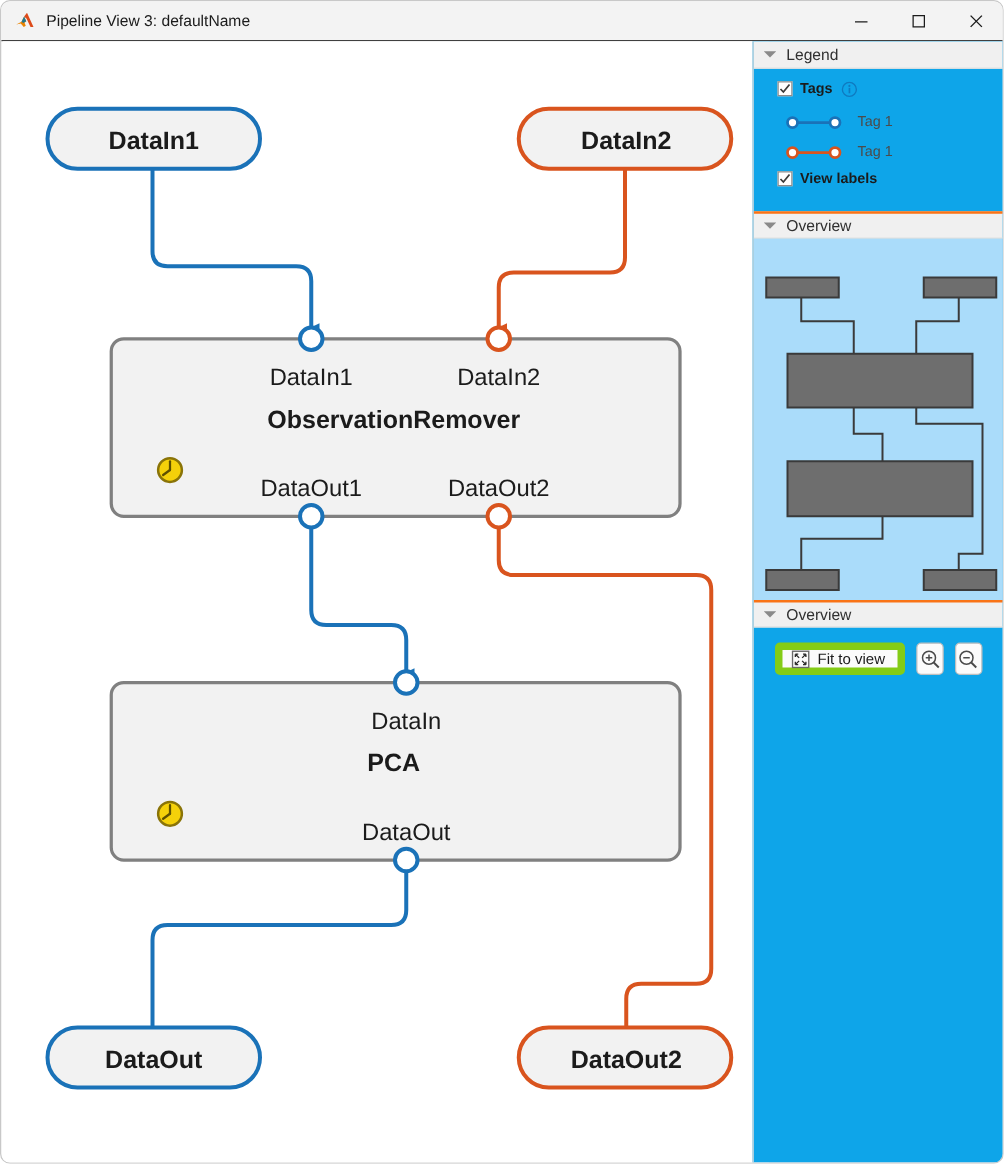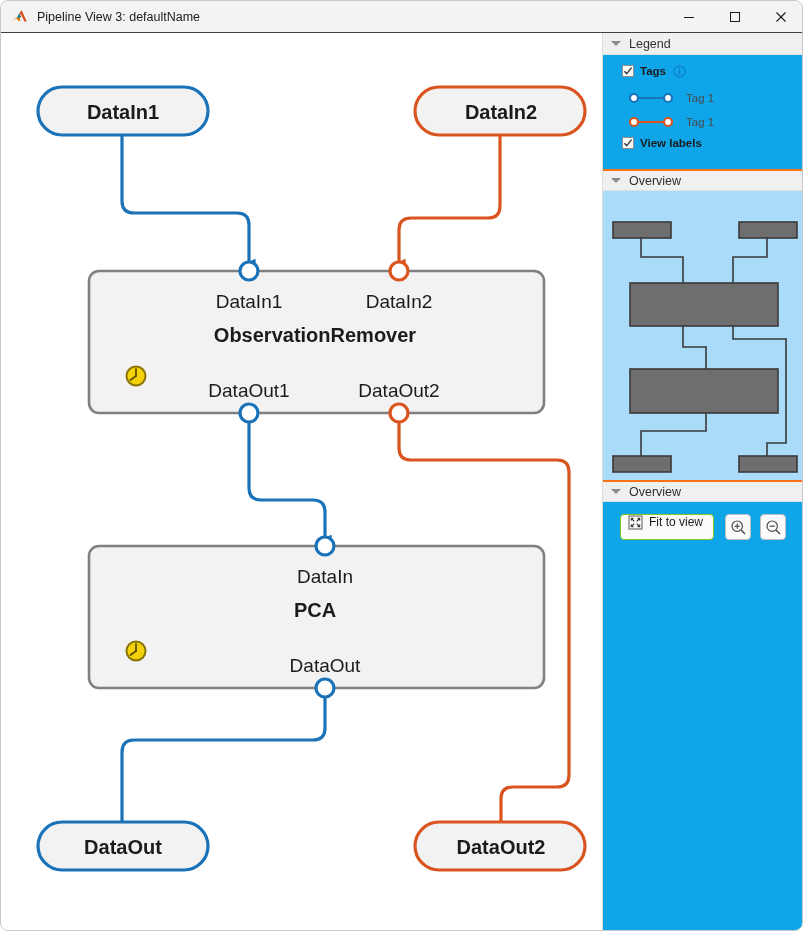--- a/index.html
+++ b/index.html
@@ -147,24 +147,24 @@
     position: relative;
   }
   
   #navigate-body {
     padding: 12px 0 0 0;
     display: flex; align-items: center;
     padding-left: 17px;
   }
   .btn {
     height: 26px;
-    border: 1px solid #84cc16;
+    border: 6px solid #84cc16;
     border-radius: 4px;
     background: #fbfbfb;
-    display: flex; 
+    display: flex; align-items: center;
     padding: 0 10px 0 7px;
     box-sizing: border-box;
   }
   .btn-label {
     font-size: 12px;
     color: #1b1b1b;
     margin-left: 6px;
     white-space: nowrap;
   }
   .iconbtn {

